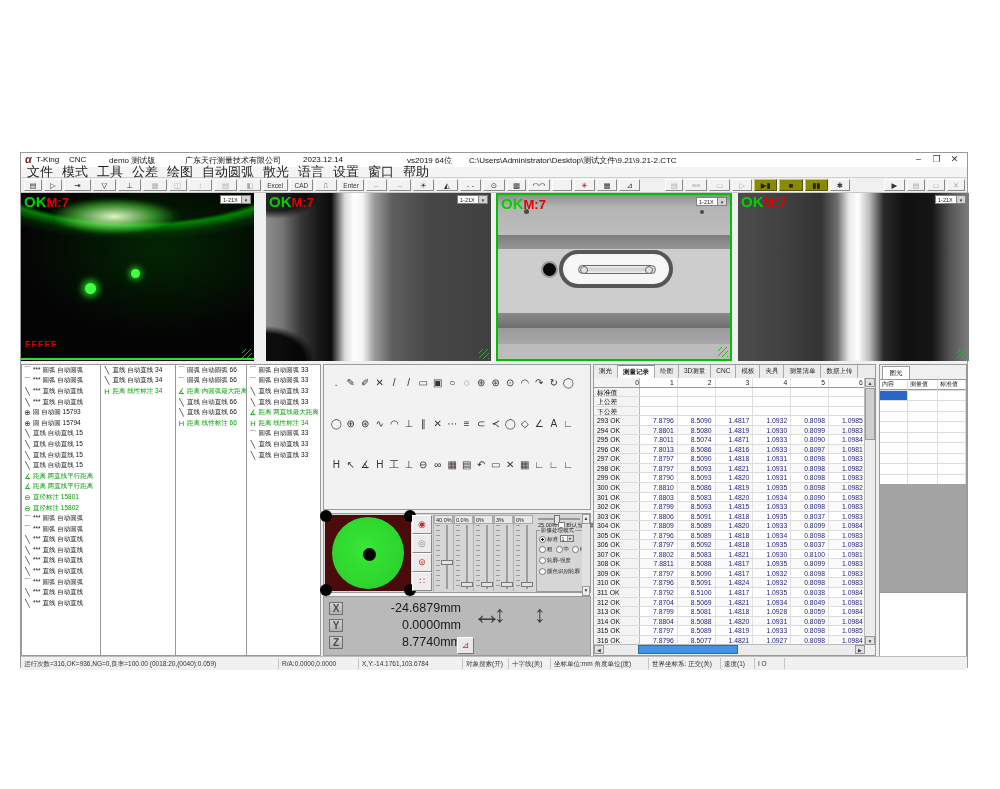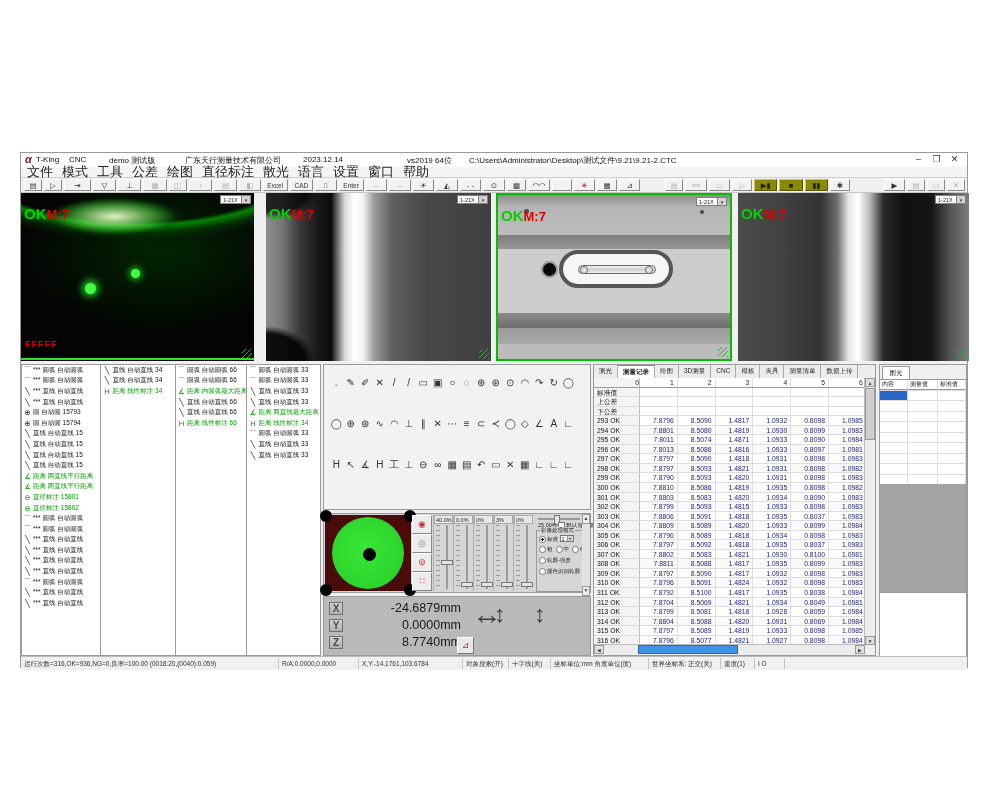--- a/index.html
+++ b/index.html
@@ -20,21 +20,21 @@
   .toolbar{position:absolute;left:0;top:25px;width:100%;height:15px;background:#f0f0f0;border-bottom:1px solid #c7c7c7;
            display:flex;align-items:center;padding-left:3px;box-sizing:border-box;}
   .tbtn{height:12px;min-width:18px;margin-right:2px;background:#f2f2f2;border:1px solid;border-color:#fff #8a8a8a #8a8a8a #fff;
         font-size:7.5px;color:#333;text-align:center;line-height:11px;box-sizing:border-box;white-space:nowrap;overflow:hidden;}
   .tbtn.d{color:#aeaeae;}
   .tbtn.o{background:#8a8a00;color:#222;border-color:#c8c860 #555500 #555500 #c8c860;}
   .tbtn.t{font-size:6.5px;}
   .tgap{height:12px;}
   
   .cam{position:absolute;top:40px;height:168px;background:#111;overflow:hidden;box-sizing:border-box;}
-  .cam-status{position:absolute;left:3px;top:0px;font-weight:bold;font-size:15px;color:#00d200;letter-spacing:0px;z-index:5;margin-top:12px;}
+  .cam-status{position:absolute;left:3px;top:0px;font-weight:bold;font-size:15px;color:#00d200;letter-spacing:0px;z-index:5;}
   .cam-mode{color:#e00000;font-size:13px;}
   .cam-zoom{position:absolute;right:3px;top:2px;width:31px;height:9px;background:#fff;border:1px solid #808080;
             font-size:5.5px;color:#222;line-height:8px;padding-left:2px;box-sizing:border-box;z-index:5;}
   .cam-zoom .dd{position:absolute;right:0;top:0;width:8px;height:100%;background:#d6d3ce;border-left:1px solid #808080;
             text-align:center;font-size:5px;line-height:8px;color:#333;}
   .grip{position:absolute;right:2px;bottom:2px;width:10px;height:10px;z-index:6;
         background:repeating-linear-gradient(135deg,transparent 0 2.5px,#28b428 2.5px 3.5px);}
   .dot{position:absolute;border-radius:50%;}
   .ffff{position:absolute;left:4px;bottom:12px;color:#d40000;font-size:9px;font-weight:bold;letter-spacing:1px;z-index:5;}
   
@@ -143,21 +143,21 @@
     <span class="winbtn" style="right:22px">❐</span>
     <span class="winbtn" style="right:4px">✕</span>
   </div>
 
   <div class="menubar">
         <div class="menu-item">文件</div>
         <div class="menu-item">模式</div>
         <div class="menu-item">工具</div>
         <div class="menu-item">公差</div>
         <div class="menu-item">绘图</div>
-        <div class="menu-item">直径标注</div>
+        <div class="menu-item">自动圆弧</div>
         <div class="menu-item">散光</div>
         <div class="menu-item">语言</div>
         <div class="menu-item">设置</div>
         <div class="menu-item">窗口</div>
         <div class="menu-item">帮助</div>
       </div>
 
   <div class="toolbar">
         <div class="tbtn " style="width: 20px;">▤</div>
         <div class="tbtn " style="width: 20px;">▷</div>

